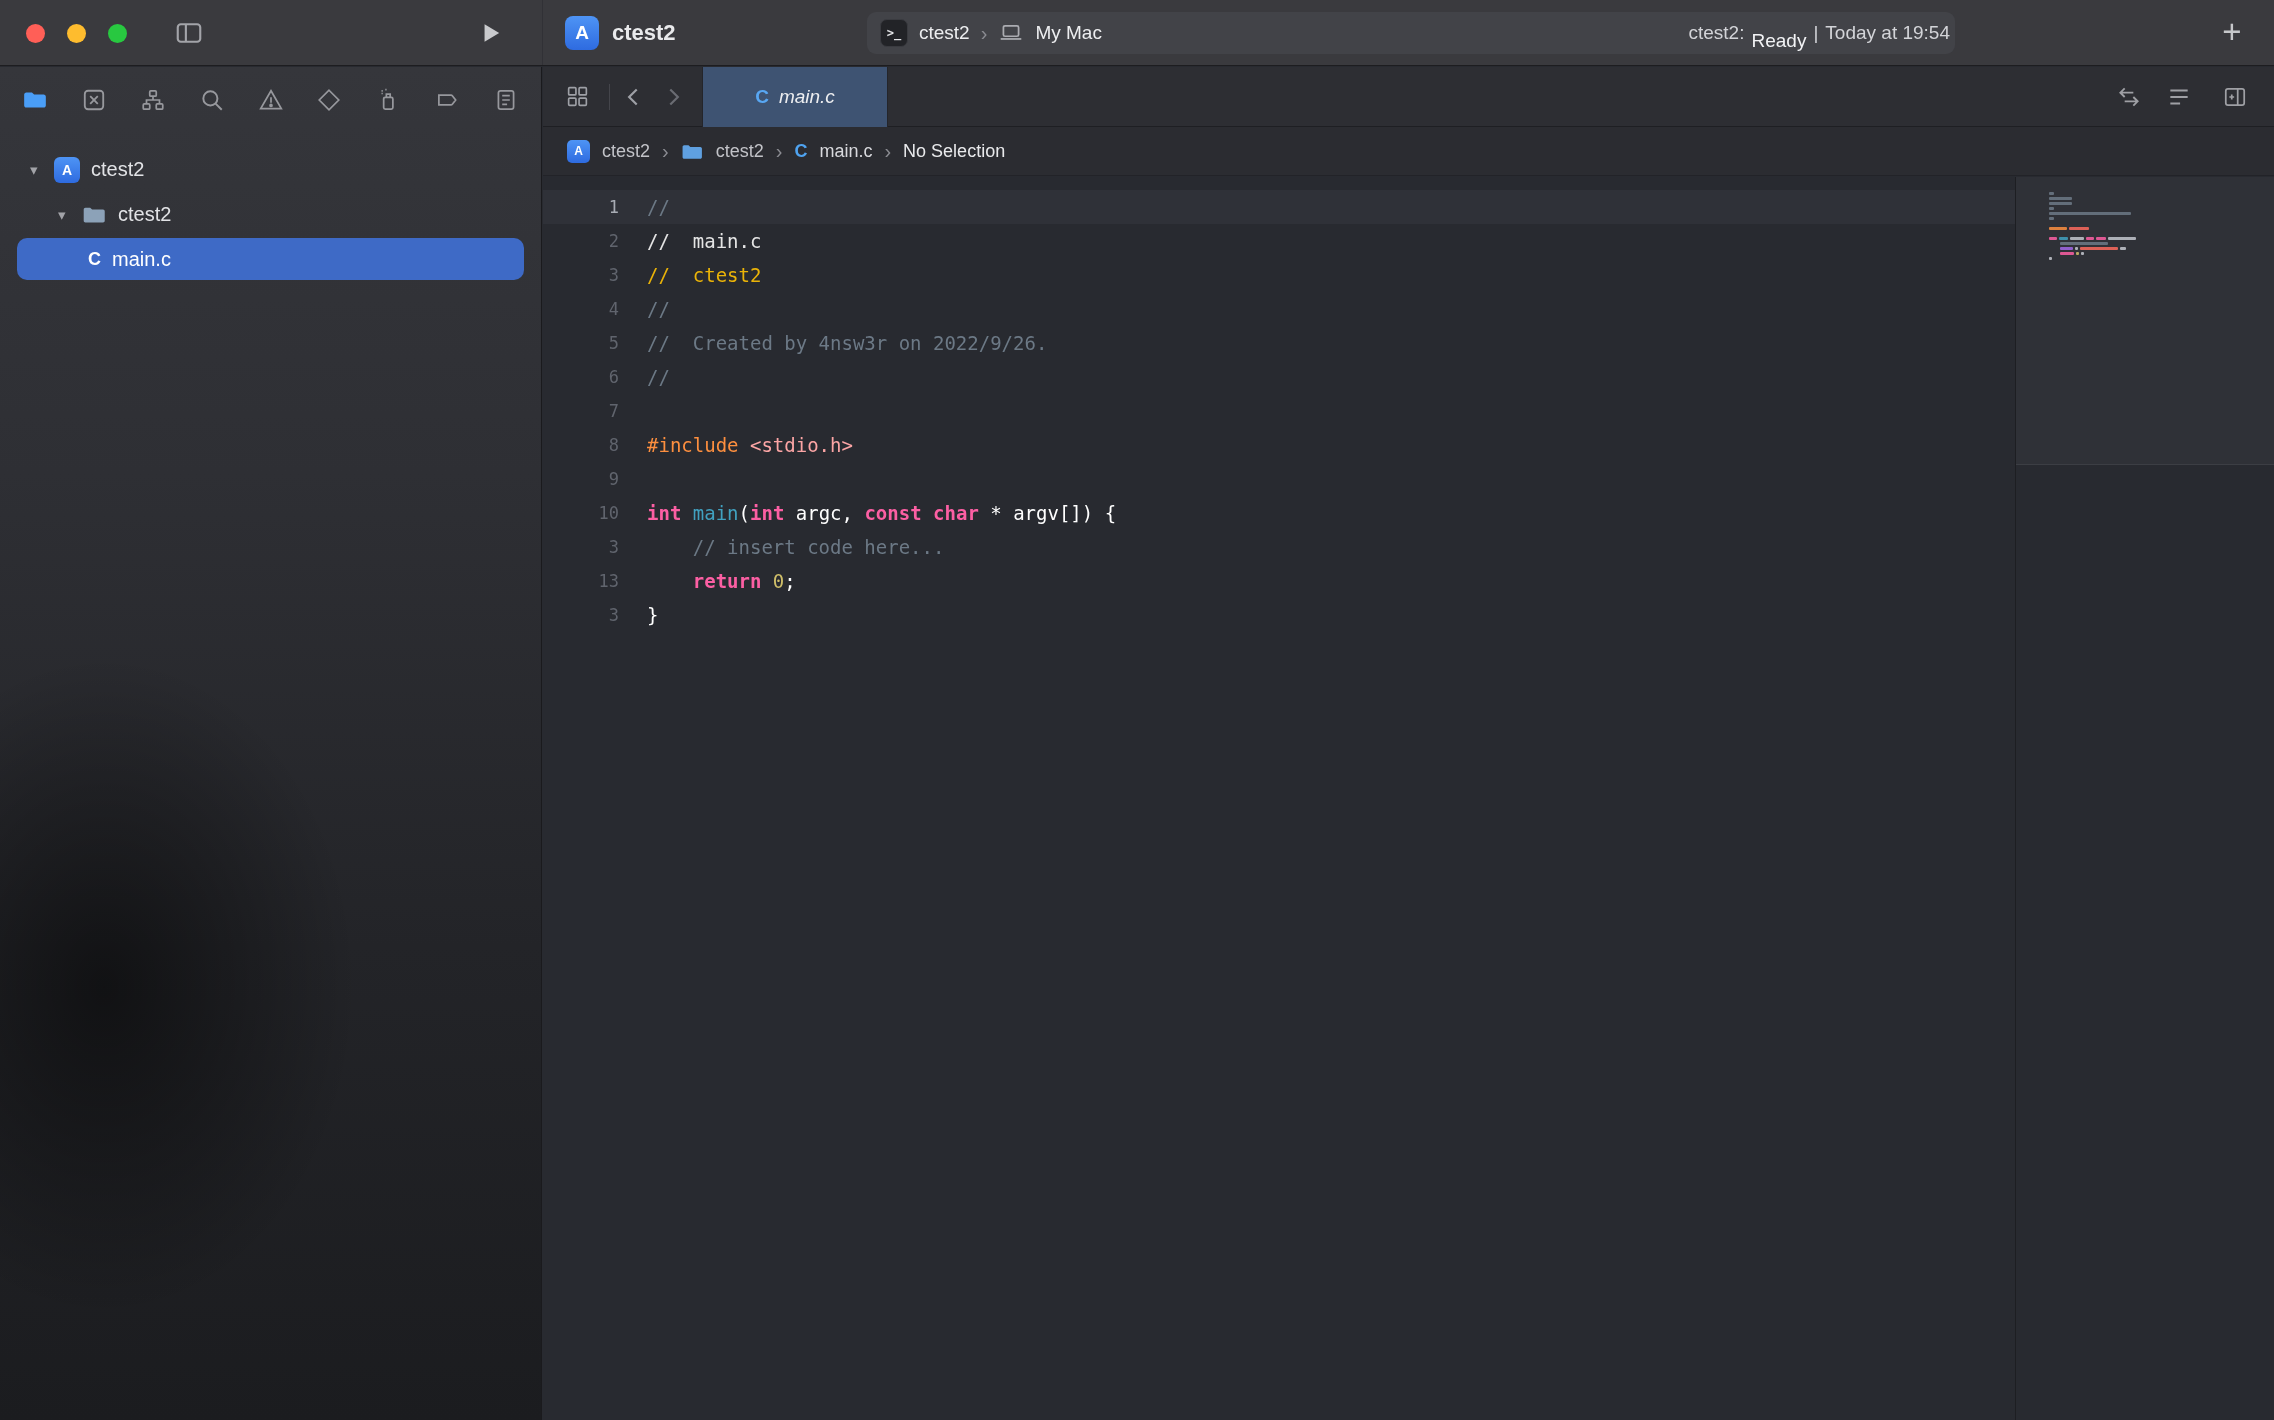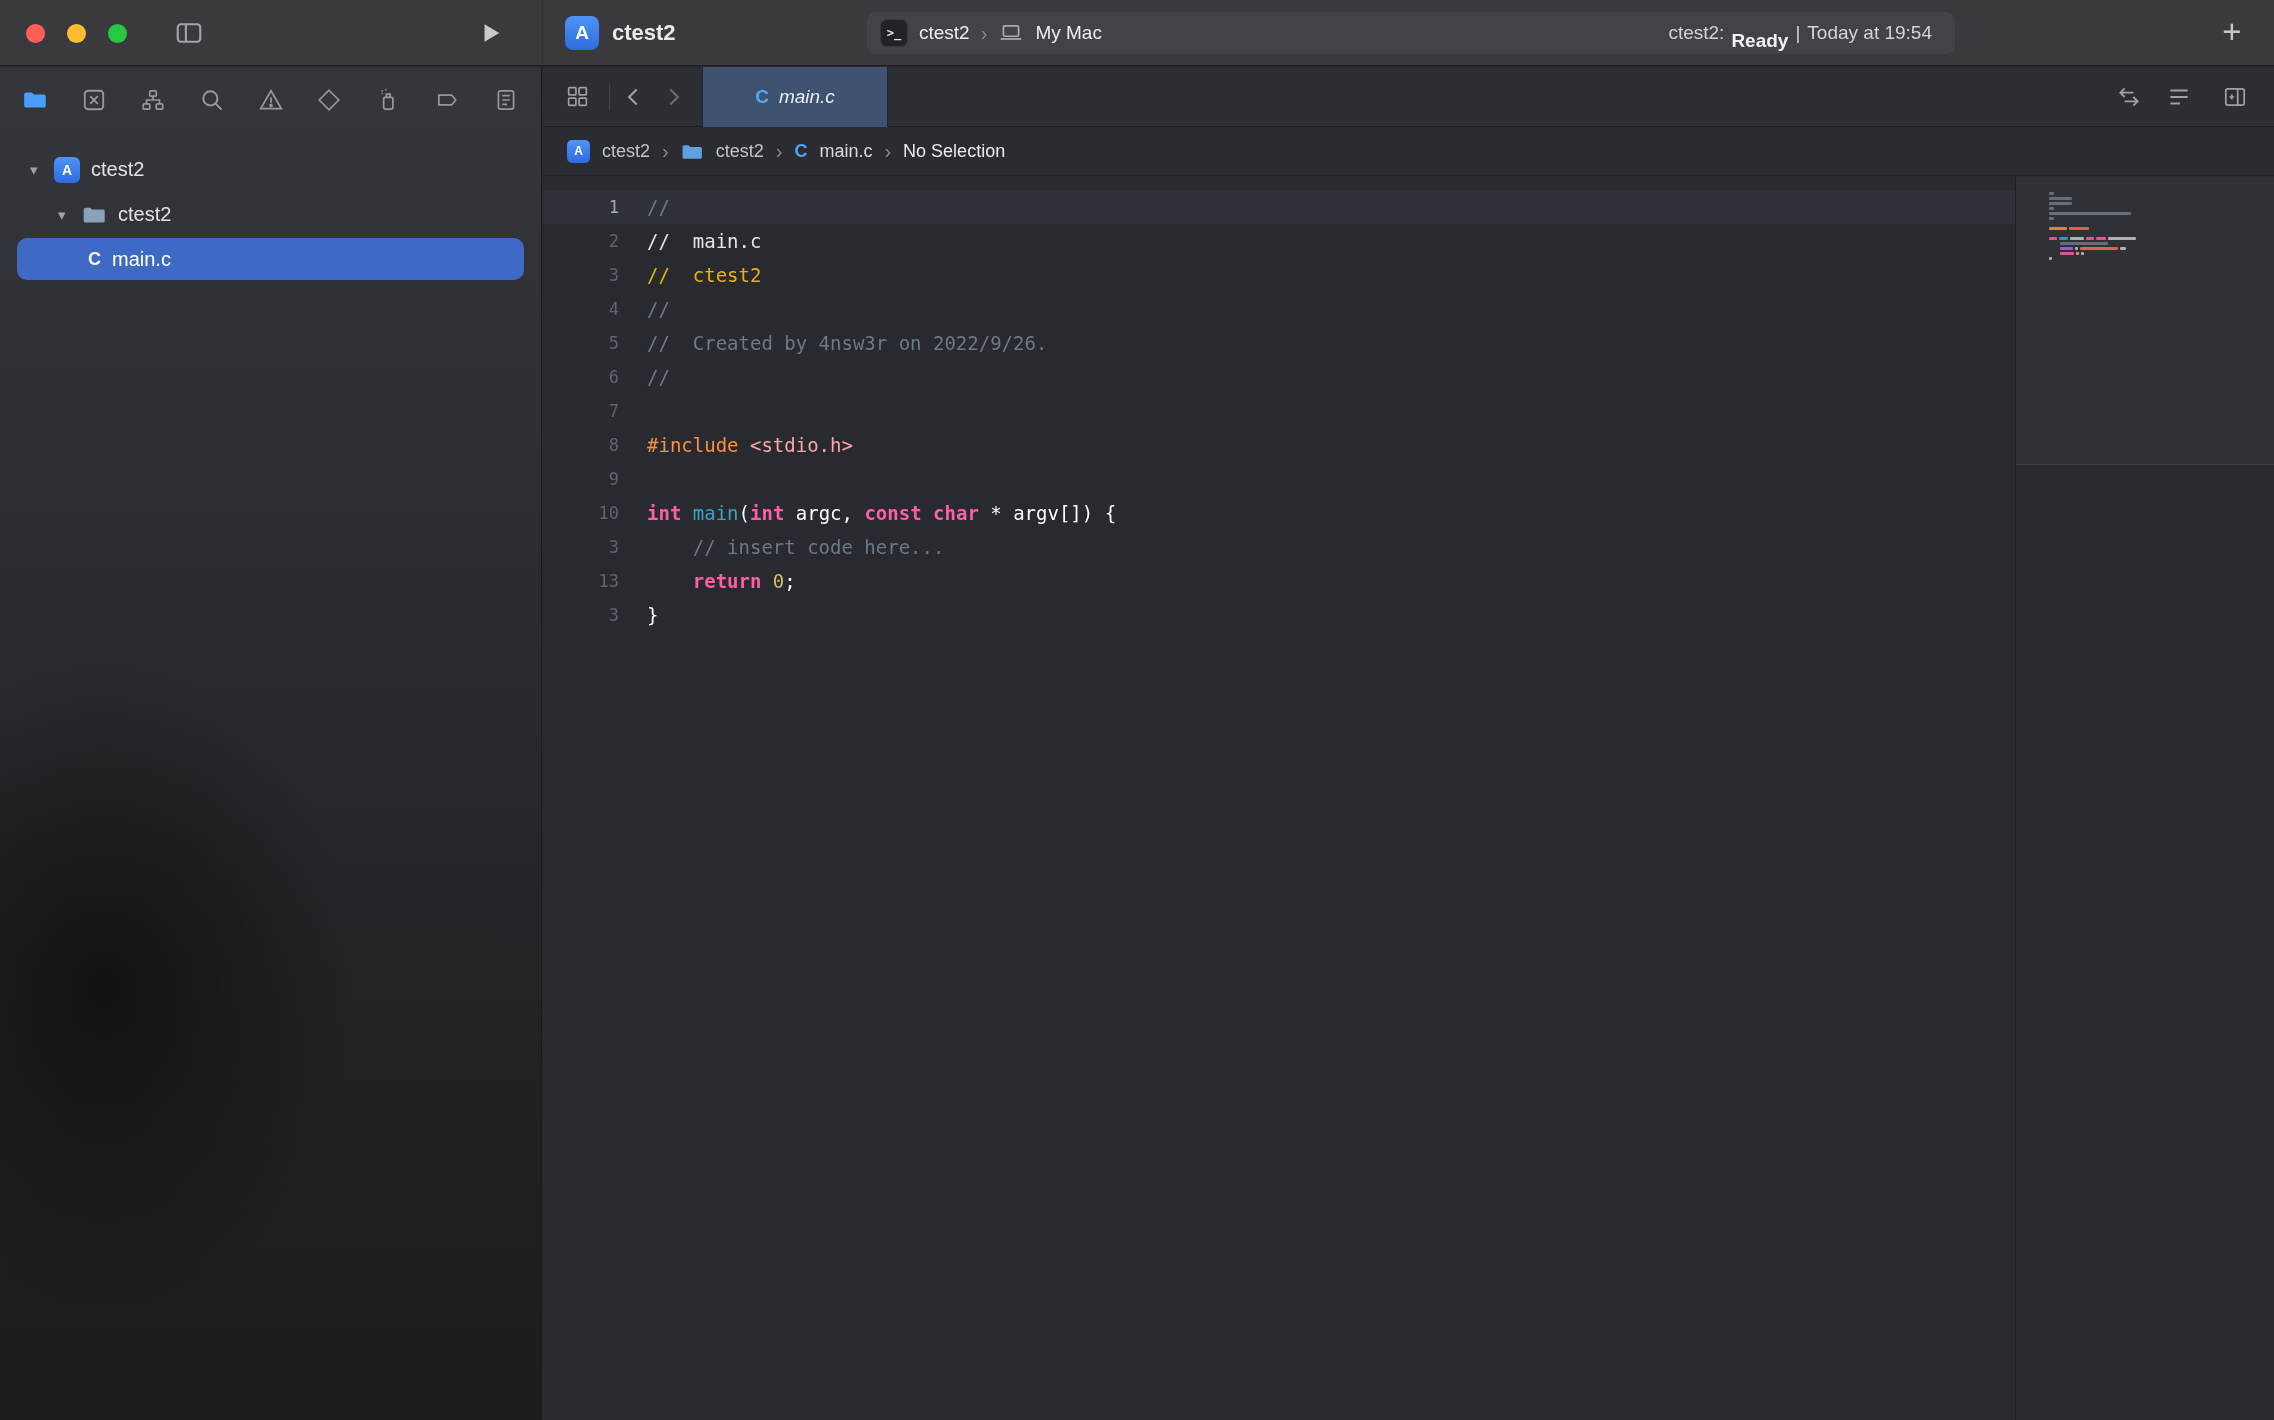--- a/index.html
+++ b/index.html
@@ -22,23 +22,23 @@
   .window-title { position:absolute; left:612px; top:20px; font-size:22px; font-weight:bold; color:#E9EAEC; }
   .scheme-pill { position:absolute; left:867px; top:12px; width:1088px; height:42px; border-radius:9px;
                  background:#424348; }
   .scheme-left { position:absolute; left:13px; top:0; height:42px; display:flex; align-items:center; gap:11px; }
   .terminal-icon { width:28px; height:28px; border-radius:7px; background:#222327; border:1px solid #3A3B40;
                    color:#E4E5E8; font-family:"DejaVu Sans Mono",monospace; font-size:12px; font-weight:bold;
                    display:flex; align-items:center; justify-content:center; }
   .scheme-name { font-size:19px; color:#EDEEF0; }
   .crumb-sep { color:#8B8C92; font-size:20px; }
   .laptop-icon { color:#ABACB1; display:flex; }
-  .scheme-status { position:absolute; right:23px; top:0; height:42px; display:flex; align-items:center; gap:7px;
+  .scheme-status { position:absolute; right:5px; top:0; height:42px; display:flex; align-items:center; gap:7px;
                    font-size:19px; color:#D3D4D8; }
-  .status-state { font-weight:bold; color:#F2F3F5;margin-top:16px; }
+  .status-state { font-weight:normal; color:#F2F3F5;margin-top:16px; }
   .plus-button { position:absolute; right:22px; top:12px; width:40px; height:40px; color:#C6C7CA;
                  font-size:33px; font-weight:300; display:flex; align-items:center; justify-content:center; }
 
   
   .sidebar { position:absolute; left:0; top:67px; width:542px; bottom:0;
              background:linear-gradient(180deg,#35363B 0%, #2E2F34 30%, #232428 65%, #1B1C1F 100%);
              border-right:1px solid #1A1A1D; }
   .sidebar::after { content:""; position:absolute; left:-80px; top:560px; width:460px; height:720px;
                     background:radial-gradient(ellipse at 40% 50%, rgba(0,0,0,0.50), rgba(0,0,0,0) 65%);
                     pointer-events:none; }

